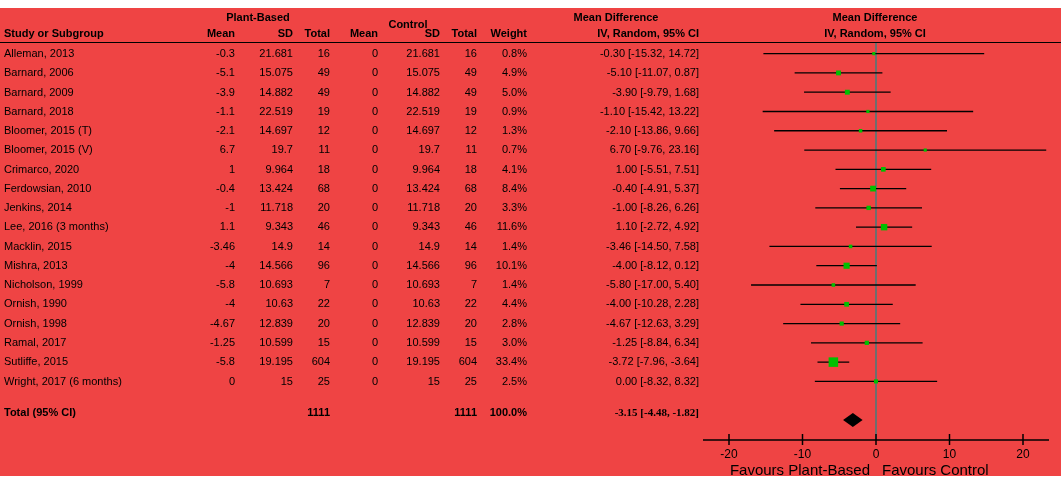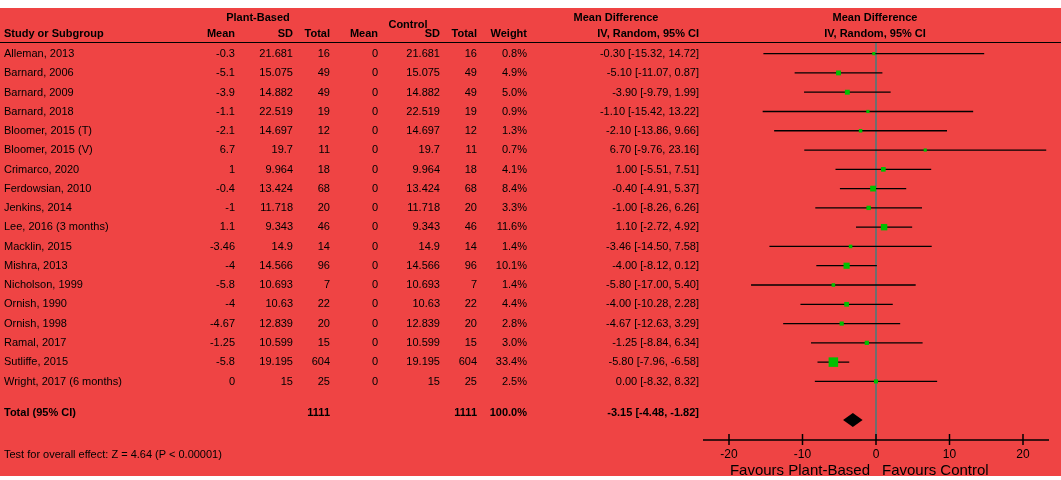--- a/index.html
+++ b/index.html
@@ -80,21 +80,21 @@
   </div>
       <div class="frow">
     <span class="cell c-study">Barnard, 2009</span>
     <span class="cell c-mean1">-3.9</span>
     <span class="cell c-sd1">14.882</span>
     <span class="cell c-total1">49</span>
     <span class="cell c-mean2">0</span>
     <span class="cell c-sd2">14.882</span>
     <span class="cell c-total2">49</span>
     <span class="cell c-weight">5.0%</span>
-    <span class="cell c-ci">-3.90 [-9.79, 1.99]</span>
+    <span class="cell c-ci">-3.90 [-9.79, 1.68]</span>
   </div>
       <div class="frow">
     <span class="cell c-study">Barnard, 2018</span>
     <span class="cell c-mean1">-1.1</span>
     <span class="cell c-sd1">22.519</span>
     <span class="cell c-total1">19</span>
     <span class="cell c-mean2">0</span>
     <span class="cell c-sd2">22.519</span>
     <span class="cell c-total2">19</span>
     <span class="cell c-weight">0.9%</span>
@@ -234,42 +234,41 @@
   </div>
       <div class="frow">
     <span class="cell c-study">Sutliffe, 2015</span>
     <span class="cell c-mean1">-5.8</span>
     <span class="cell c-sd1">19.195</span>
     <span class="cell c-total1">604</span>
     <span class="cell c-mean2">0</span>
     <span class="cell c-sd2">19.195</span>
     <span class="cell c-total2">604</span>
     <span class="cell c-weight">33.4%</span>
-    <span class="cell c-ci">-5.80 [-7.96, -6.58]</span>
+    <span class="cell c-ci">-3.72 [-7.96, -3.64]</span>
   </div>
       <div class="frow">
     <span class="cell c-study">Wright, 2017 (6 months)</span>
     <span class="cell c-mean1">0</span>
     <span class="cell c-sd1">15</span>
     <span class="cell c-total1">25</span>
     <span class="cell c-mean2">0</span>
     <span class="cell c-sd2">15</span>
     <span class="cell c-total2">25</span>
     <span class="cell c-weight">2.5%</span>
     <span class="cell c-ci">0.00 [-8.32, 8.32]</span>
   </div>
     </div>
 
   <div class="abs bold" style="left:4px;top:398px;">Total (95% CI)</div>
   <div class="abs bold" style="right:731px;top:398px;">1111</div>
   <div class="abs bold" style="right:584px;top:398px;">1111</div>
   <div class="abs bold" style="right:534px;top:398px;">100.0%</div>
-  <div class="abs bold" style="right:362px;top:398px;">-3.15 [-4.48, -1.82]</div>
-
-  <div class="abs" style="left:4px;top:440px;">Test for overall effect: Z = 4.64 (P &lt; 0.00001)</div>
+  <div class="abs bold" style="right:362px;top:398px;font-family:Liberation Serif, serif;">-3.15 [-4.48, -1.82]</div>
+
 
   <div class="abs axis-label" style="right:191px;top:453px;">Favours Plant-Based</div>
   <div class="abs axis-label" style="left:882px;top:453px;">Favours Control</div>
 
   <svg id="plot-svg" width="1061" height="480">
       <line x1="876" y1="35" x2="876" y2="432" stroke="#6E6E6E" stroke-width="2"></line>
       <line x1="763.398" y1="45.64" x2="984.192" y2="45.64" stroke="#000000" stroke-width="1.3"></line>
       <rect x="872.21362232585" y="44.05862232585005" width="3.162755348299891" height="3.162755348299891" fill="#00C000"></rect>
       <line x1="794.6355" y1="64.92" x2="882.3945" y2="64.92" stroke="#000000" stroke-width="1.3"></line>
       <rect x="836.0761636646233" y="62.48116366462339" width="4.877672670753226" height="4.877672670753226" fill="#00C000"></rect>

